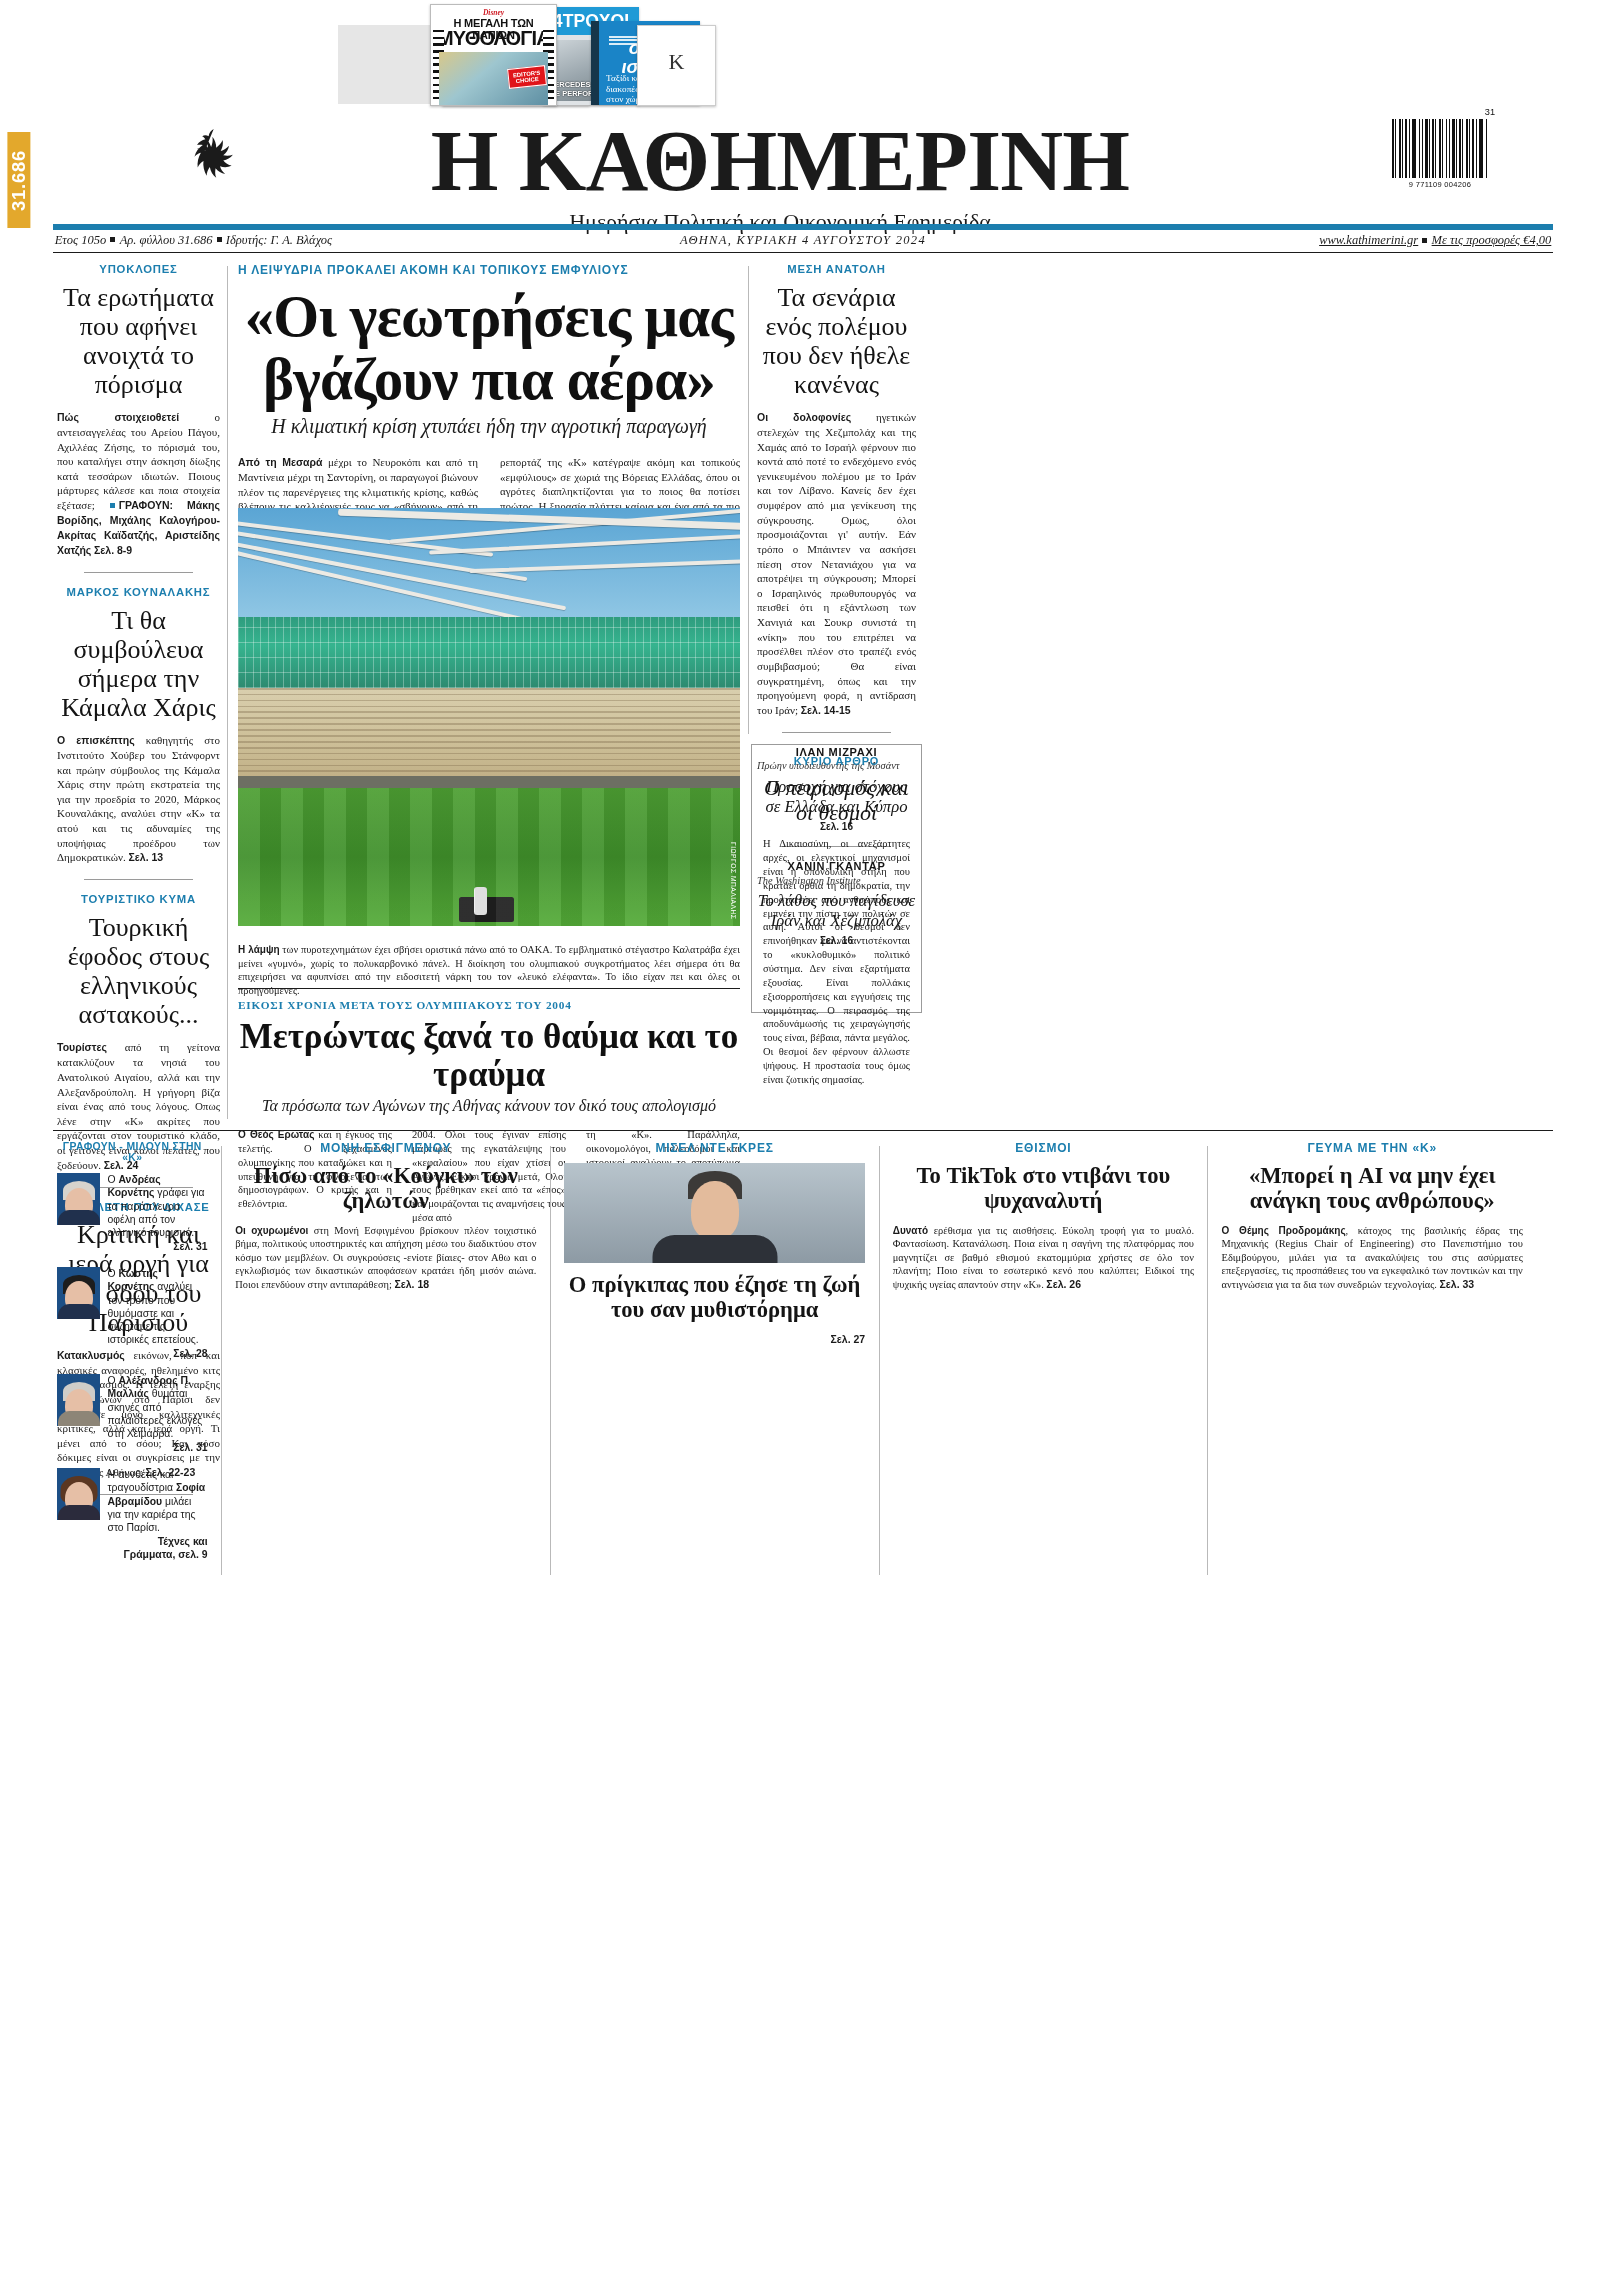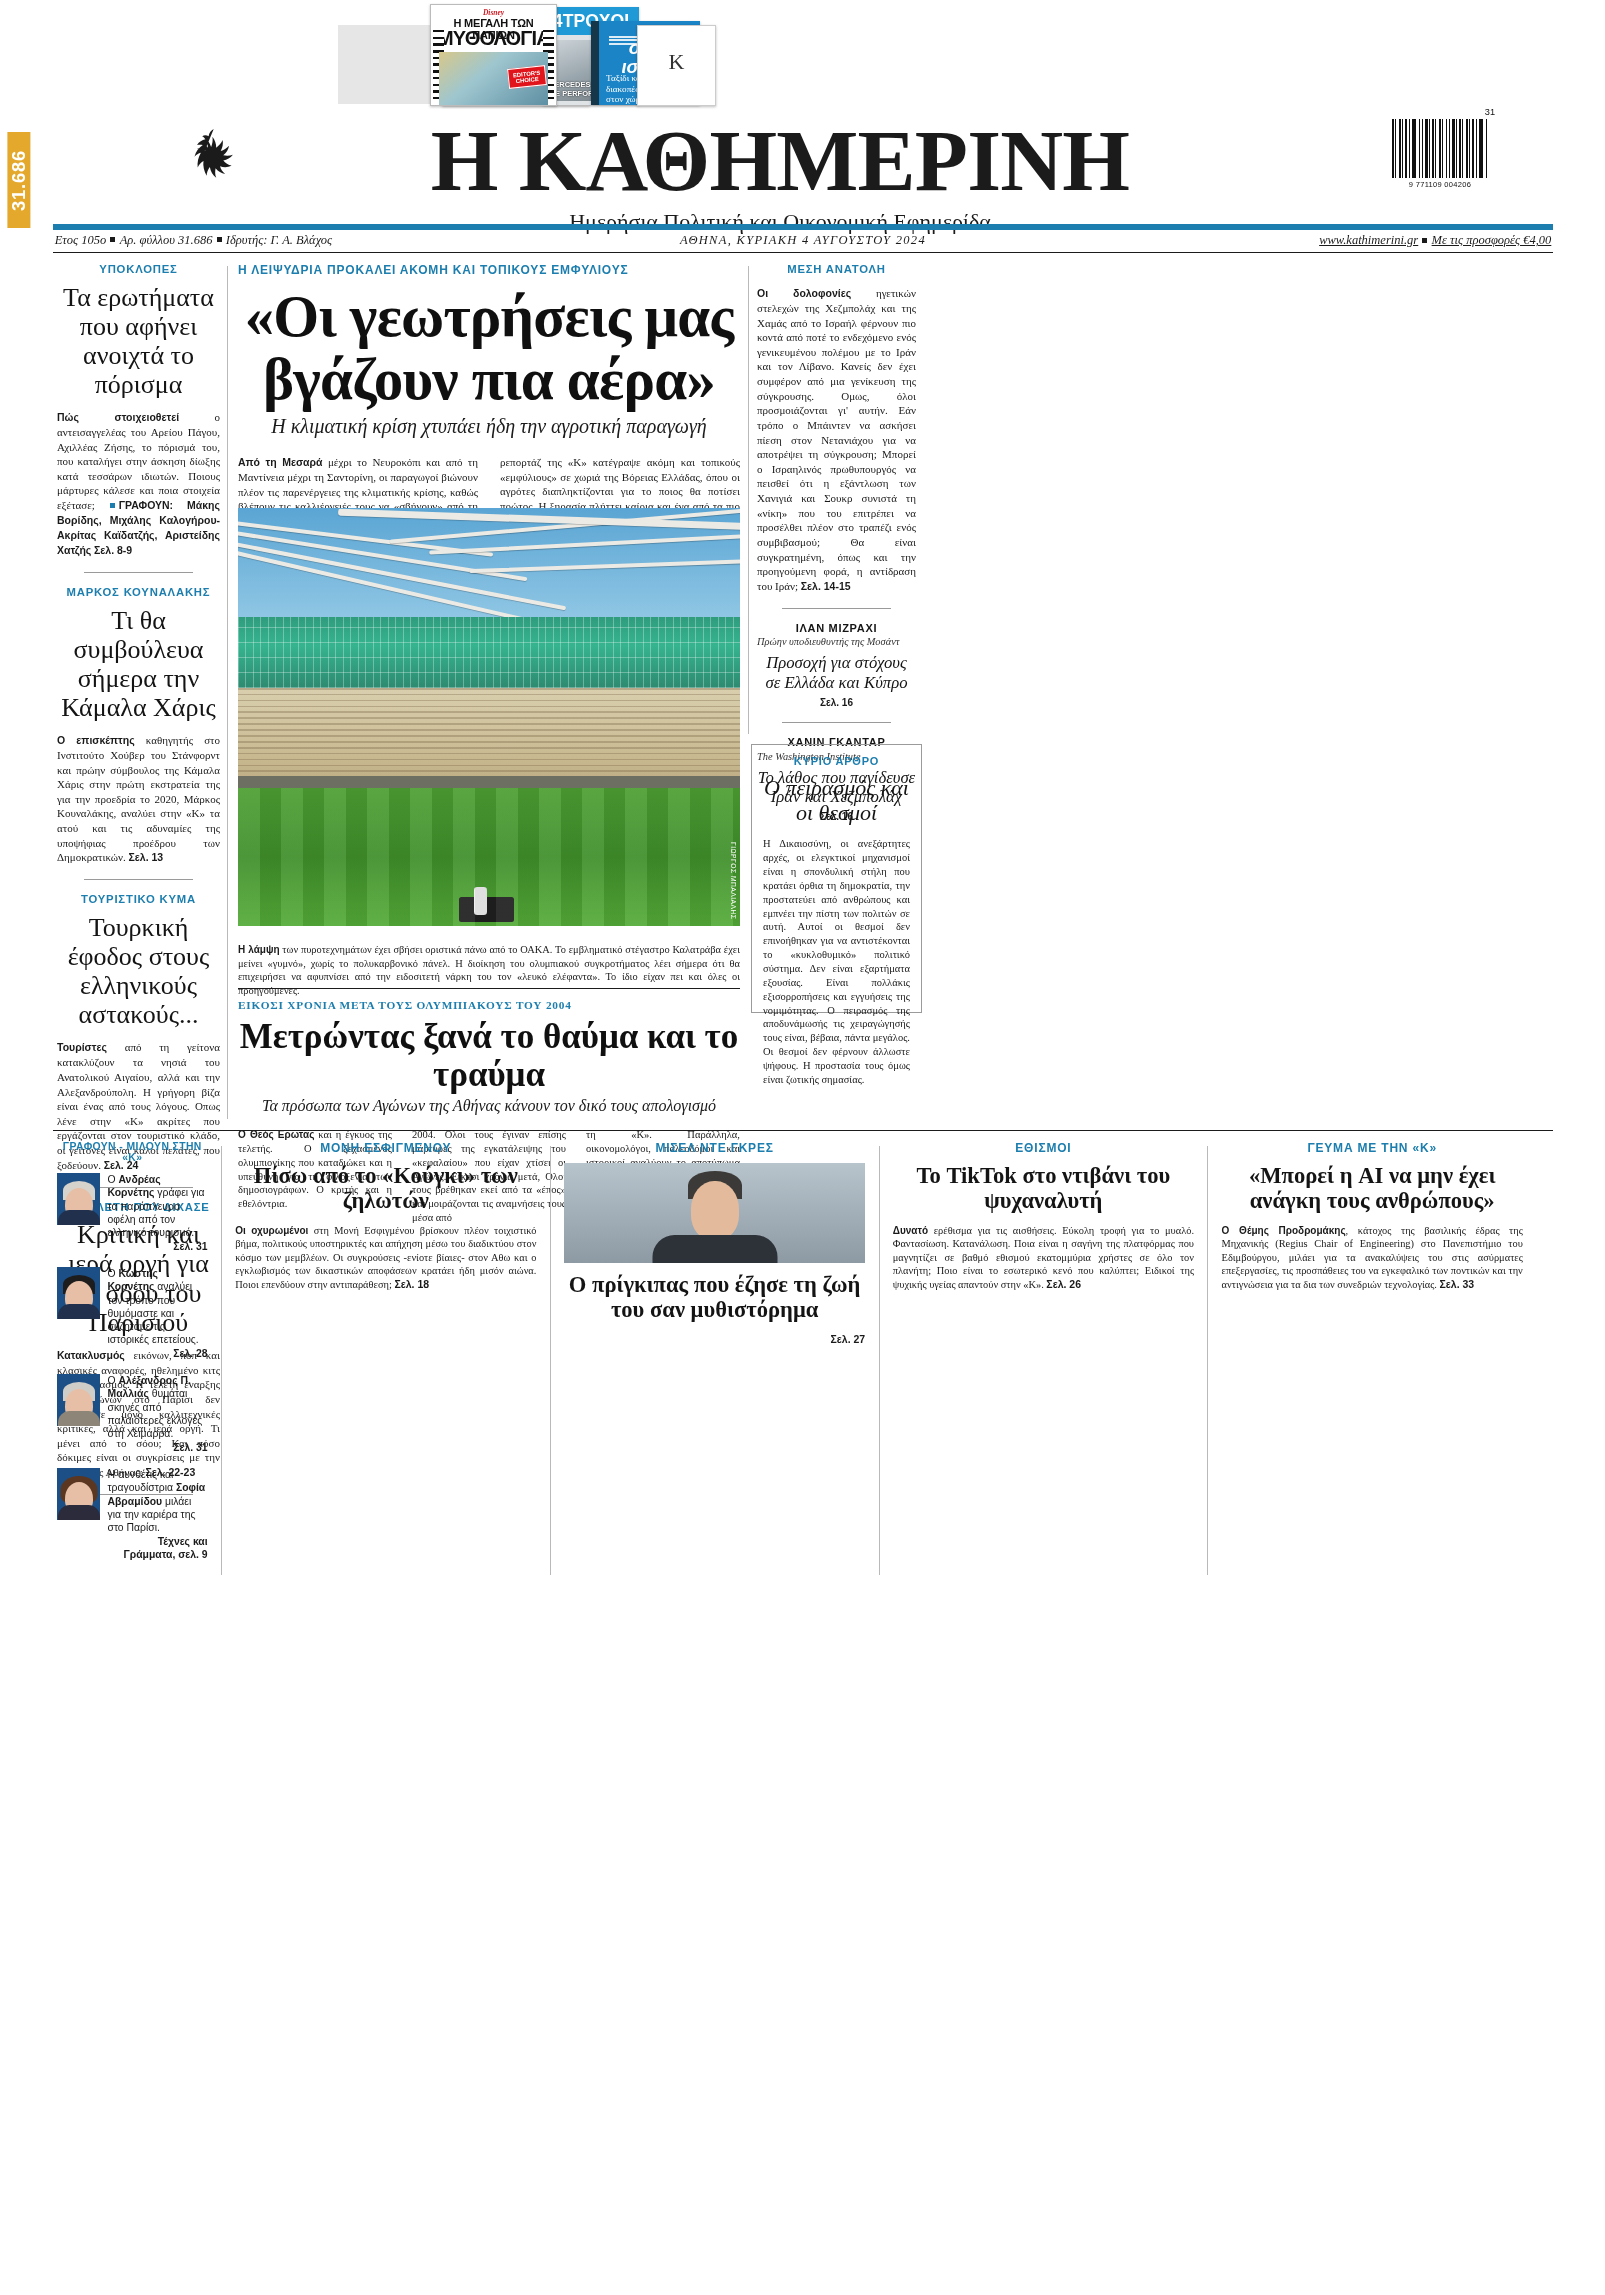--- a/index.html
+++ b/index.html
@@ -455,20 +455,21 @@
     <div class="sub2">Τα πρόσωπα των Αγώνων της Αθήνας κάνουν τον δικό τους απολογισμό</div>
     <div class="cols">
       <div class="c"><b>Ο Θεός Ερωτας</b><span> και η έγκυος της τελετής. Ο ξεχασμένος ολυμπιονίκης που καταδιώκει και η υπεύθυνη για τη φιλοξενία των δημοσιογράφων. Ο κριτής και η εθελόντρια.</span></div>
       <div class="c"><span>2004. Ολοι τους έγιναν επίσης μάρτυρες της εγκατάλειψης του «κεφαλαίου» που είχαν χτίσει οι Αγώνες. Εικοσι χρόνια μετά,</span> <span>Ολοι τους βρέθηκαν εκεί από τα «έπος» και μοιράζονται τις αναμνήσεις τους μέσα από</span></div>
       <div class="c"><span>τη «Κ». Παράλληλα, οικονομολόγοι, πολεοδόμοι και ιστορικοί αναλύουν το αποτύπωμα των Ολυμπιακών.</span> <span class="pg">Σελ. 19-21</span></div>
     </div>
   </div>
 
   <div class="col-right">
     <div class="kicker">ΜΕΣΗ ΑΝΑΤΟΛΗ</div>
+    <h2 class="hl">Τα σενάρια ενός πολέμου που δεν ήθελε κανένας</h2>
     <p class="body"><b>Οι δολοφονίες</b><span> ηγετικών στελεχών της Χεζμπολάχ και της Χαμάς από το Ισραήλ φέρνουν πιο κοντά από ποτέ το ενδεχόμενο ενός γενικευμένου πολέμου με το Ιράν και τον Λίβανο. Κανείς δεν έχει συμφέρον από μια γενίκευση της σύγκρουσης. Ομως, όλοι προσμοιάζονται γι' αυτήν. Εάν τρόπο ο Μπάιντεν να ασκήσει πίεση στον Νετανιάχου για να αποτρέψει τη σύγκρουση; Μπορεί ο Ισραηλινός πρωθυπουργός να πεισθεί ότι η εξάντλωση των Χανιγιά και Σουκρ συνιστά τη «νίκη» που του επιτρέπει να προσέλθει πλέον στο τραπέζι ενός συμβιβασμού; Θα είναι συγκρατημένη, όπως και την προηγούμενη φορά, η αντίδραση του Ιράν;</span> <span class="pg">Σελ. 14-15</span></p>
 
     <div class="hr"></div>
     <div>
       <div class="byline-name">ΙΛΑΝ ΜΙΖΡΑΧΙ</div>
       <div class="byline-role">Πρώην υποδιευθυντής της Μοσάντ</div>
       <div class="byline-hl">Προσοχή για στόχους σε Ελλάδα και Κύπρο</div>
       <div class="byline-pg">Σελ. 16</div>
     </div>
 

